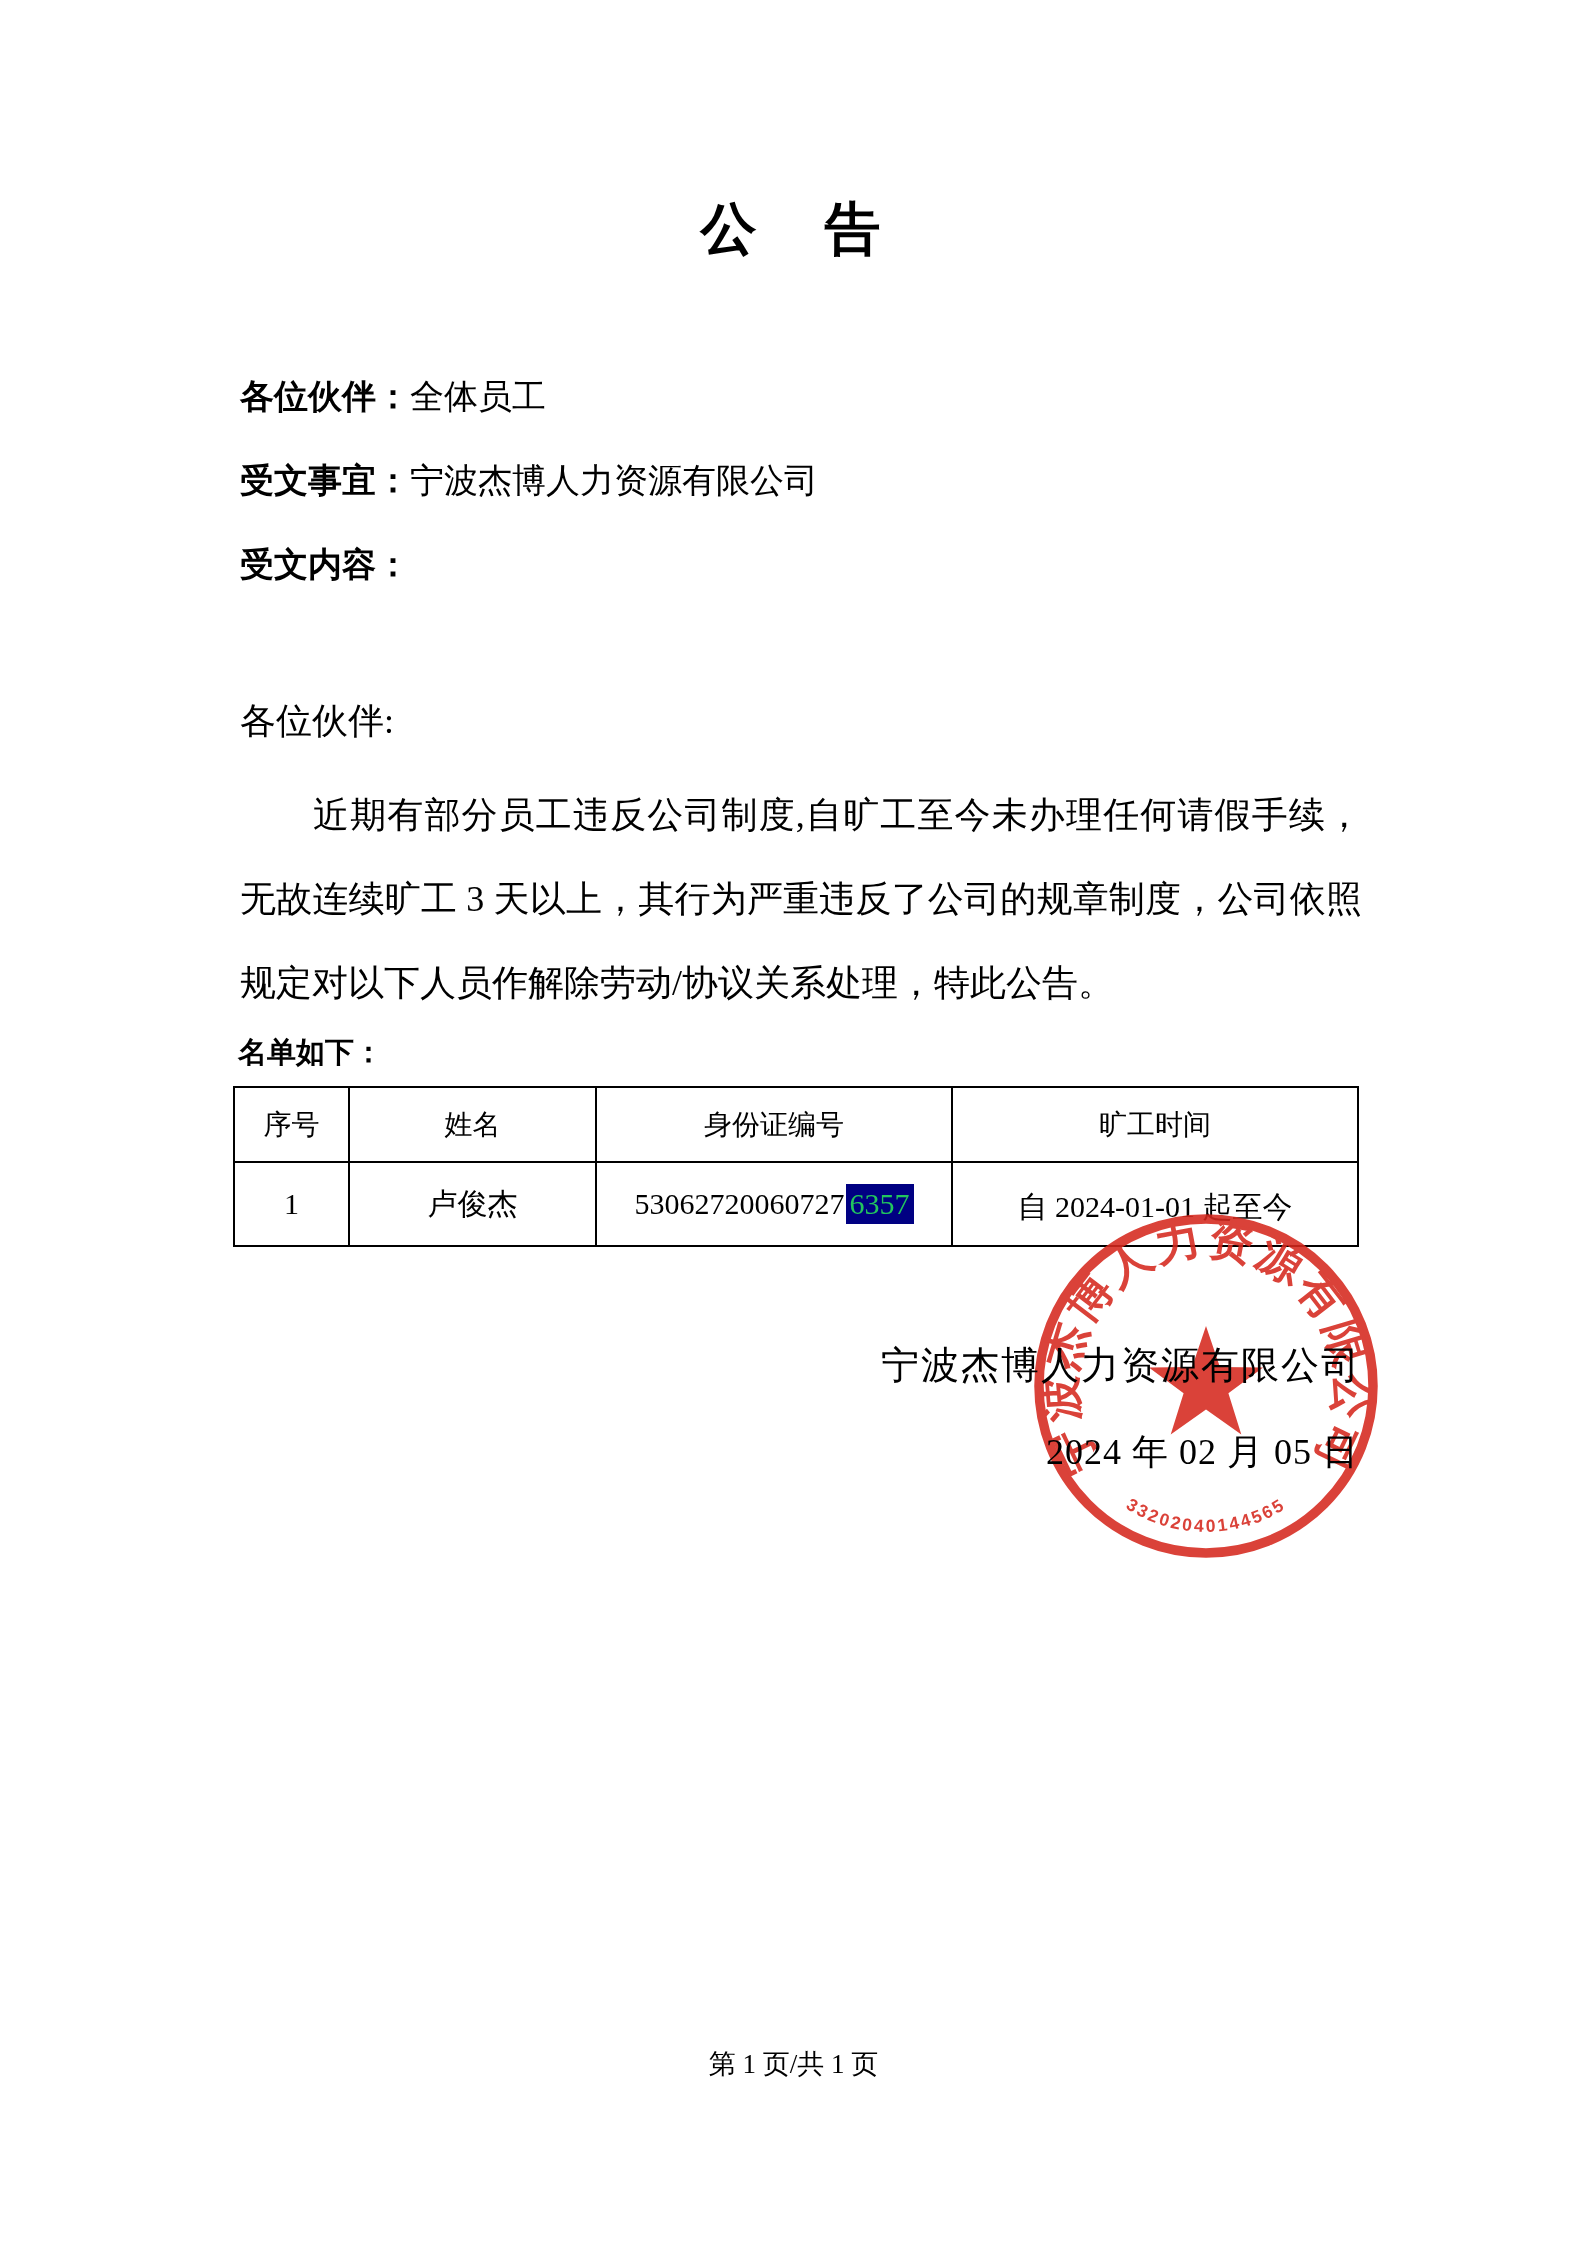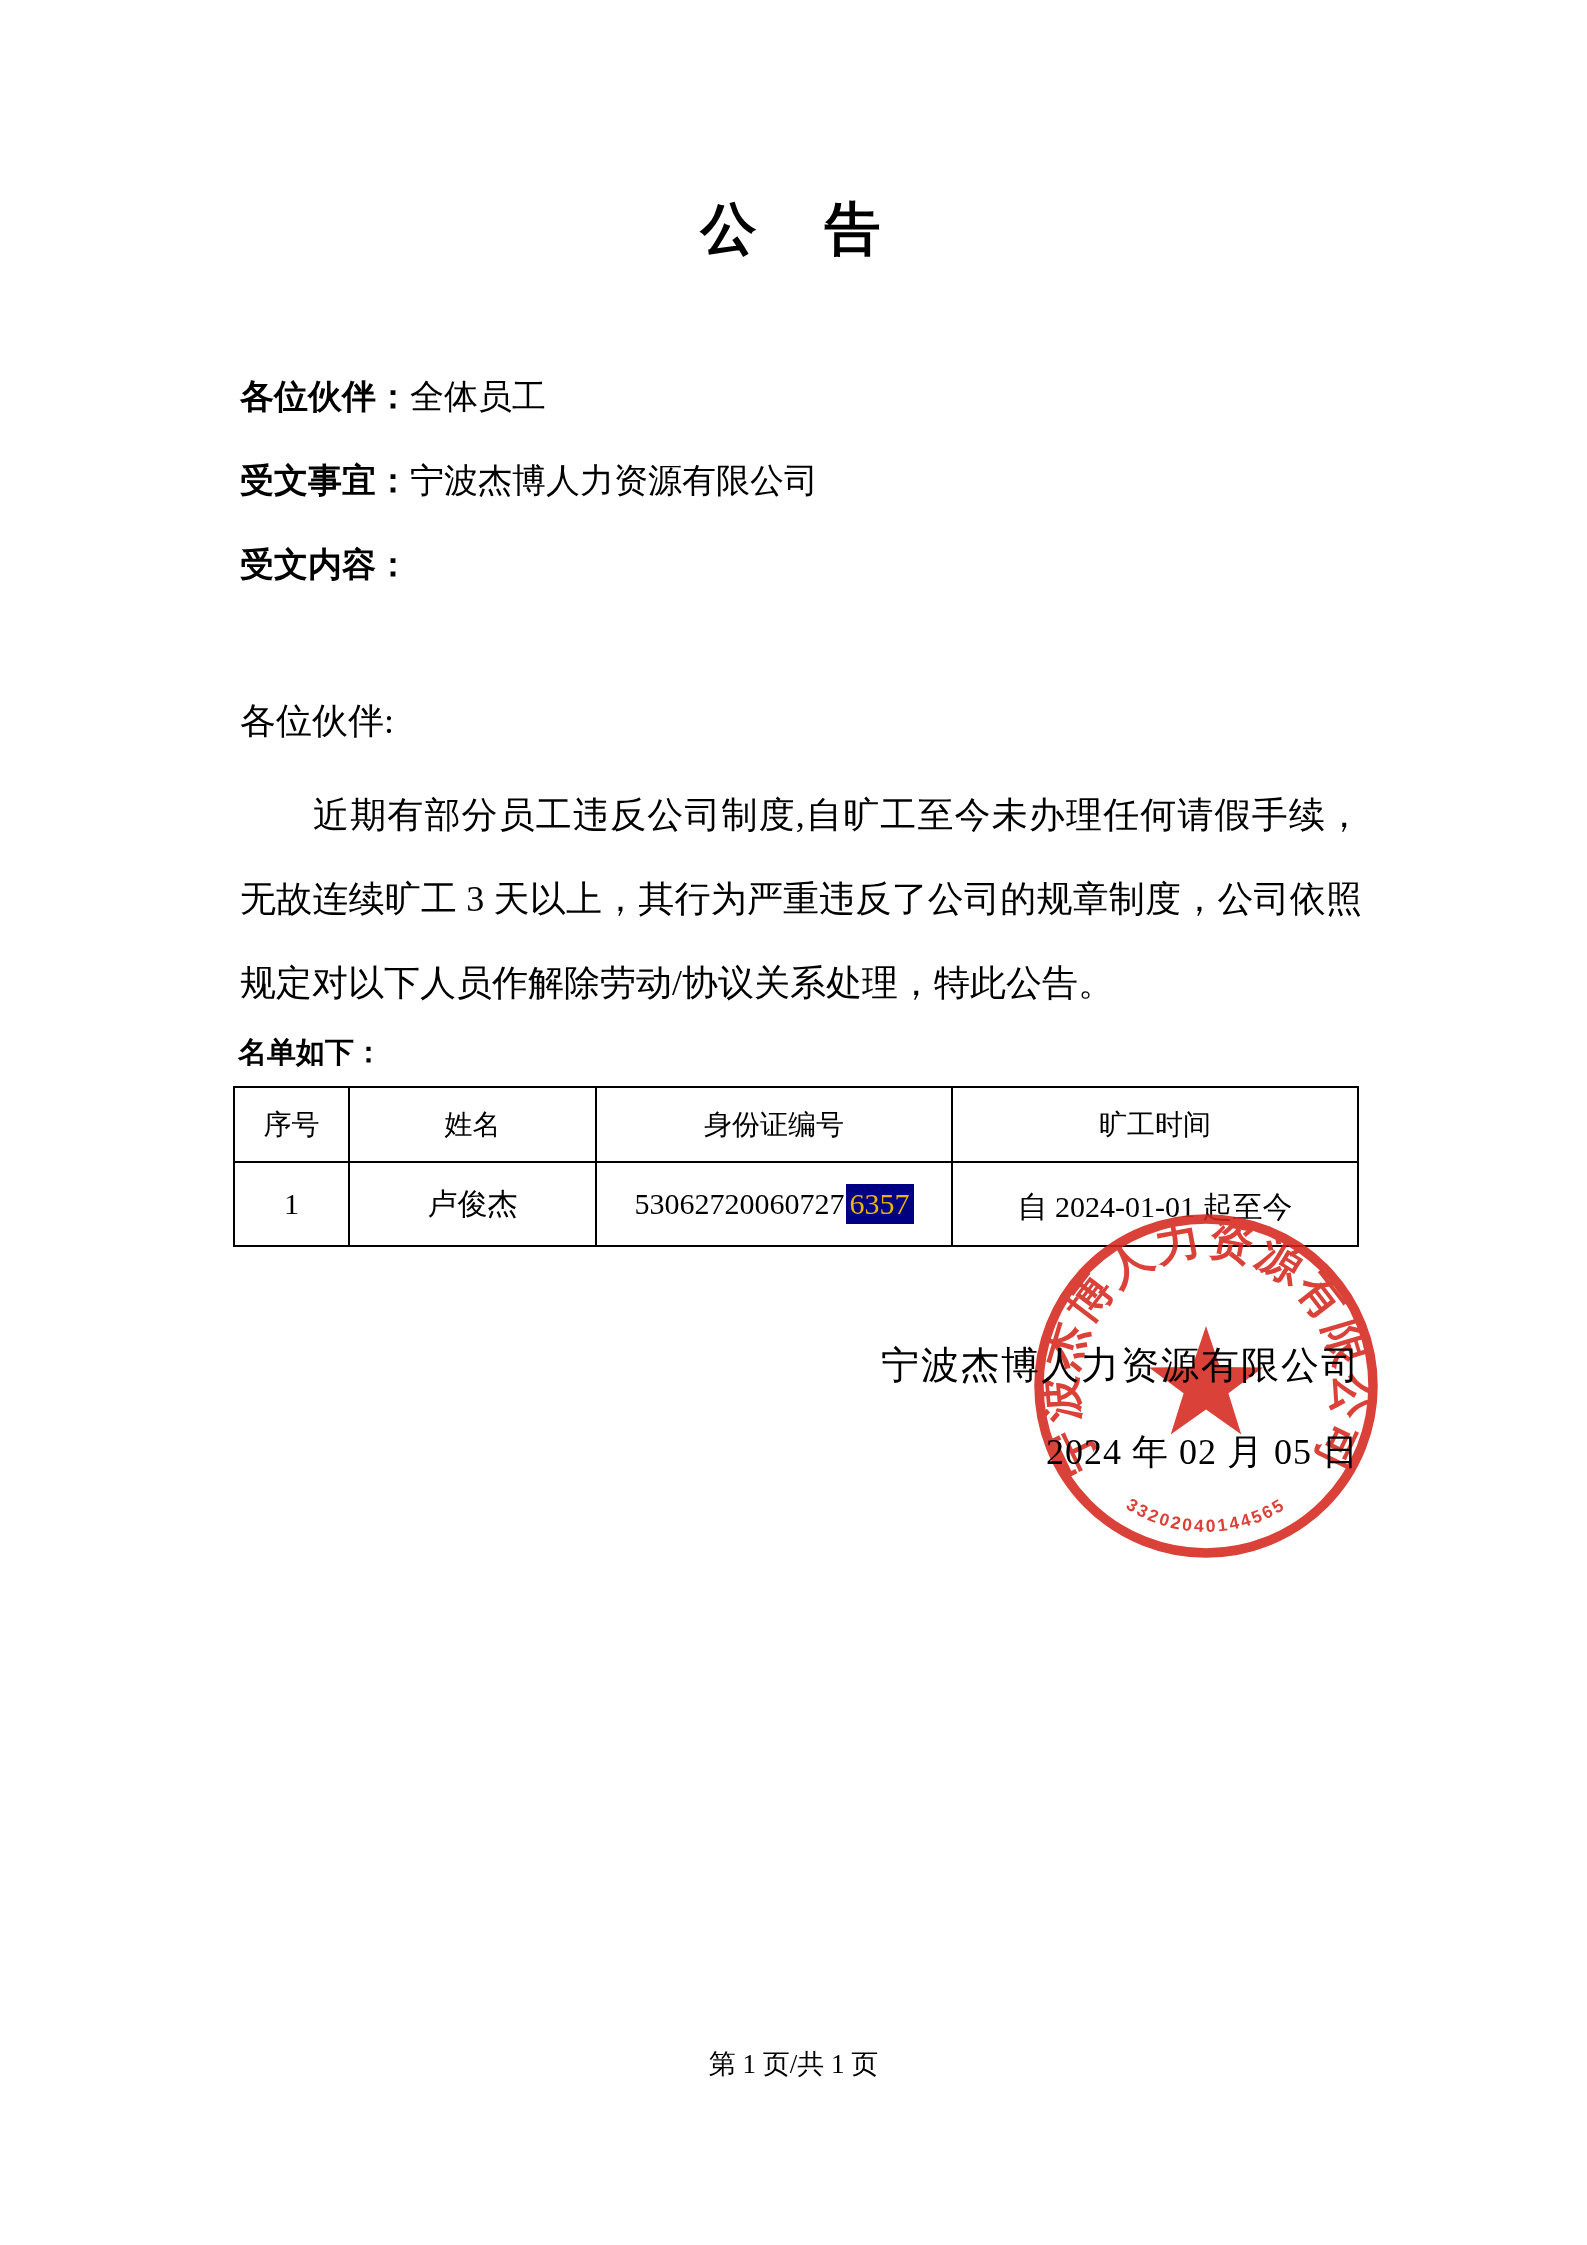--- a/index.html
+++ b/index.html
@@ -40,21 +40,21 @@
     border:2px solid #000;text-align:center;font-weight:normal;
     overflow:hidden;
   }
   table.roster th{height:71px;font-size:28px;}
   table.roster td{height:73px;font-size:30px;vertical-align:middle;}
   td.period-cell{vertical-align:top;padding-top:8px;}
   .col-seq{width:115px;}.col-name{width:247px;}.col-id{width:356px;}.col-period{width:406px;}
   .redact{
     display:inline-block;
     background:var(--redaction-bg,#000082);
-    color:#eab308;
+    color:#22c55e;
     padding:3px 4px;margin-left:1px;
   }
   .sig-company{
     position:absolute;right:226px;top:1340px;
     font-size:38px;letter-spacing:2px;z-index:4;
   }
   .sig-date{
     position:absolute;right:228px;top:1428px;
     font-size:36px;letter-spacing:1px;z-index:4;
   }

